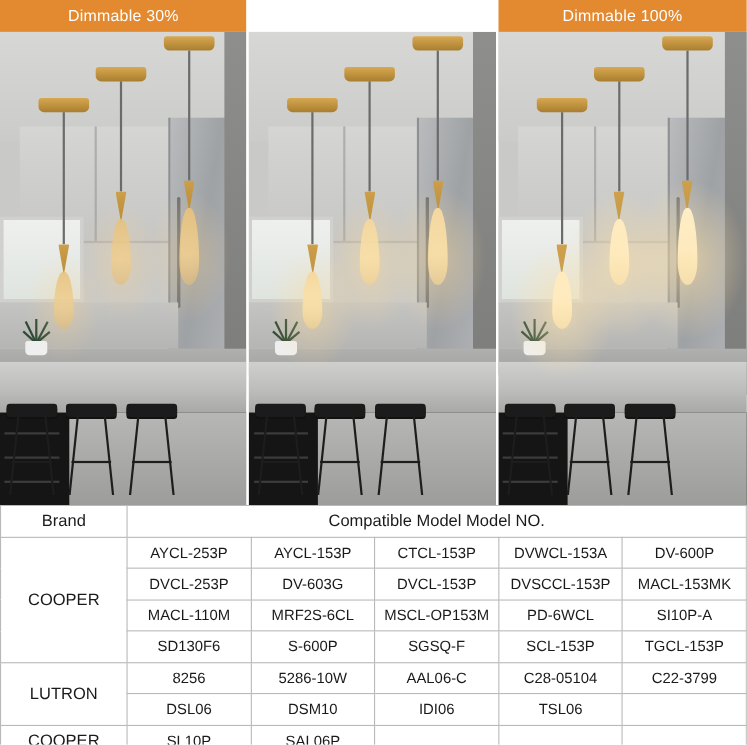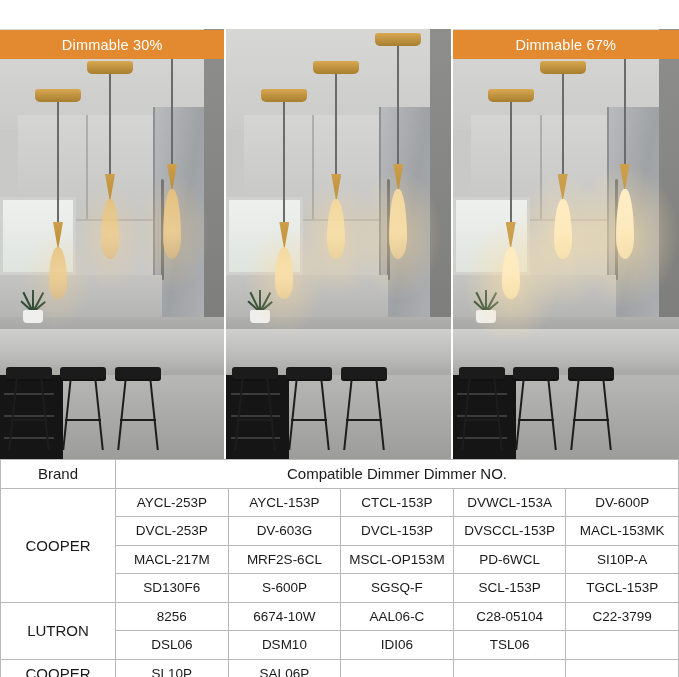--- a/index.html
+++ b/index.html
@@ -36,21 +36,20 @@
     position: relative;
     z-index: 6;
     height: 29px;
     background: #e3892f;
     color: #ffffff;
     font-size: 14.5px;
     display: flex;
     align-items: center;
     justify-content: center;
     letter-spacing: .2px;
-    margin-top: 30px;
   }
 
   .scene {
     position: absolute;
     top: 29px; left: 0; right: 0; bottom: 0;
     overflow: hidden;
     background: #c9c9c7;
   }
 
   
@@ -331,21 +330,21 @@
           <div class="canopy"></div>
           <div class="cord" style="top:13px; height:118px;"></div>
           <div class="tip" style="top:131px;"></div>
           <div class="bulb cone" style="top:156px; height:70px; background: linear-gradient(180deg, rgba(245,217,160,.94) 0%, rgba(252,231,180,.86) 60%, rgba(238,207,146,.7) 100%);"></div>
           <div class="glow" style="left:-44px; top:136px; width:88px; height:132px; background: radial-gradient(ellipse at center, rgba(255,219,150,.46) 0%, rgba(255,219,150,0) 70%);"></div>
         </div>
       </div>
     </div>
 
     <div class="panel">
-      <div class="panel-label">Dimmable 67%</div>
+      <div class="panel-label">Dimmable 100%</div>
       <div class="scene">
         <div class="wall-upper"></div>
         <div class="cabinet-top"></div>
         <div class="fridge"></div>
         <div class="right-wall"></div>
         <div class="window"></div>
         <div class="backsplash"></div>
         <div class="counter-back"></div>
         <div class="plant">
           <div class="leaf l2"></div>
@@ -405,57 +404,57 @@
       </div>
     </div>
 
   </div>
 
   <div class="table-wrap">
     <table class="compat">
       <tbody>
         <tr>
           <th class="brand-col hdr">Brand</th>
-          <th class="hdr" colspan="5">Compatible Dimmer Dimmer NO.</th>
+          <th class="hdr" colspan="5">Compatible Model Model NO.</th>
         </tr>
 
         <tr>
           <td class="brand-col brand-cell" rowspan="4">COOPER</td>
           <td>AYCL-253P</td>
           <td>AYCL-153P</td>
           <td>CTCL-153P</td>
           <td>DVWCL-153A</td>
           <td>DV-600P</td>
         </tr>
         <tr>
           <td>DVCL-253P</td>
           <td>DV-603G</td>
           <td>DVCL-153P</td>
           <td>DVSCCL-153P</td>
           <td>MACL-153MK</td>
         </tr>
         <tr>
-          <td>MACL-217M</td>
+          <td>MACL-110M</td>
           <td>MRF2S-6CL</td>
           <td>MSCL-OP153M</td>
           <td>PD-6WCL</td>
           <td>SI10P-A</td>
         </tr>
         <tr>
           <td>SD130F6</td>
           <td>S-600P</td>
           <td>SGSQ-F</td>
           <td>SCL-153P</td>
           <td>TGCL-153P</td>
         </tr>
 
         <tr>
           <td class="brand-col brand-cell" rowspan="2">LUTRON</td>
           <td>8256</td>
-          <td>6674-10W</td>
+          <td>5286-10W</td>
           <td>AAL06-C</td>
           <td>C28-05104</td>
           <td>C22-3799</td>
         </tr>
         <tr>
           <td>DSL06</td>
           <td>DSM10</td>
           <td>IDI06</td>
           <td>TSL06</td>
           <td></td>

